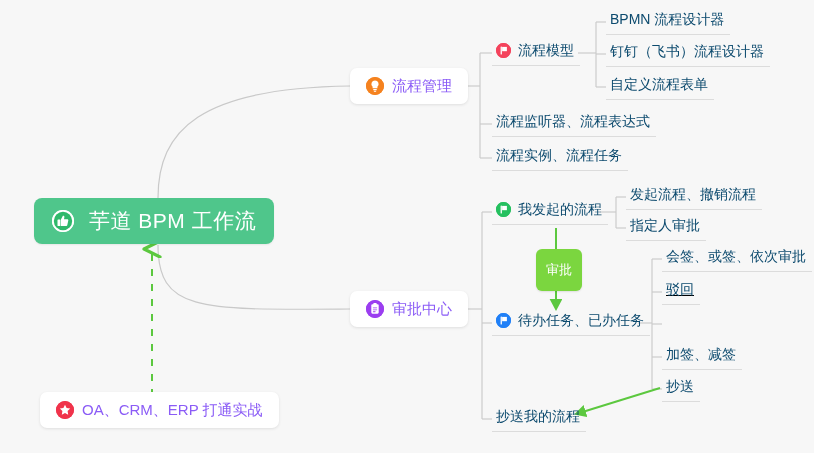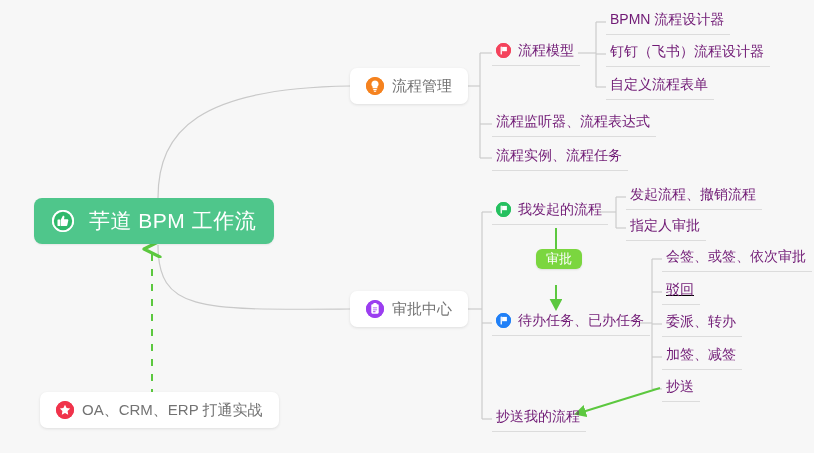--- a/index.html
+++ b/index.html
@@ -43,48 +43,48 @@
     position: absolute;
     display: flex; align-items: center;
     gap: 8px;
     background: #ffffff;
     border-radius: 7px;
     padding: 0 16px;
     height: 36px;
     box-shadow: 0 1px 3px rgba(0,0,0,0.10);
   }
   .card-label {
-    color: #737373;
+    color: #8b5cf6;
     font-size: 15px;
     white-space: nowrap;
   }
 
   
   .uline-node {
     position: absolute;
     display: flex; align-items: center;
     gap: 7px;
     border-bottom: 1px solid #dcdcdc;
     padding: 0 6px 4px 4px;
     height: 26px;
     white-space: nowrap;
   }
   .uline-label {
-    color: #701a75;
+    color: #0c4a6e;
     font-size: 14px;
     white-space: nowrap;
   }
 
   
   .badge-node {
     position: absolute;
     display: flex; align-items: center; justify-content: center;
     background: #7BD63F;
     border-radius: 6px;
-    height: 20px;
+    height: 42px;
     padding: 0 10px;
     box-shadow: 0 1px 2px rgba(0,0,0,0.10);
   }
   .badge-label {
     color: #ffffff;
     font-size: 13px;
     white-space: nowrap;
   }
 
   
@@ -257,23 +257,20 @@
     </span>
     <span class="uline-label">待办任务、已办任务</span>
   </div>
 
   <div class="uline-node" style="left:662px; top:246px;">
     <span class="uline-label">会签、或签、依次审批</span>
   </div>
   <div class="uline-node" style="left:662px; top:279px;text-decoration:underline;">
     <span class="uline-label">驳回</span>
   </div>
-  <div class="uline-node" style="left:662px; top:311px;">
-    <span class="uline-label">委派、转办</span>
-  </div>
   <div class="uline-node" style="left:662px; top:344px;">
     <span class="uline-label">加签、减签</span>
   </div>
   <div class="uline-node" style="left:662px; top:376px;">
     <span class="uline-label">抄送</span>
   </div>
 
   <div class="uline-node" style="left:492px; top:406px;">
     <span class="uline-label">抄送我的流程</span>
   </div>

